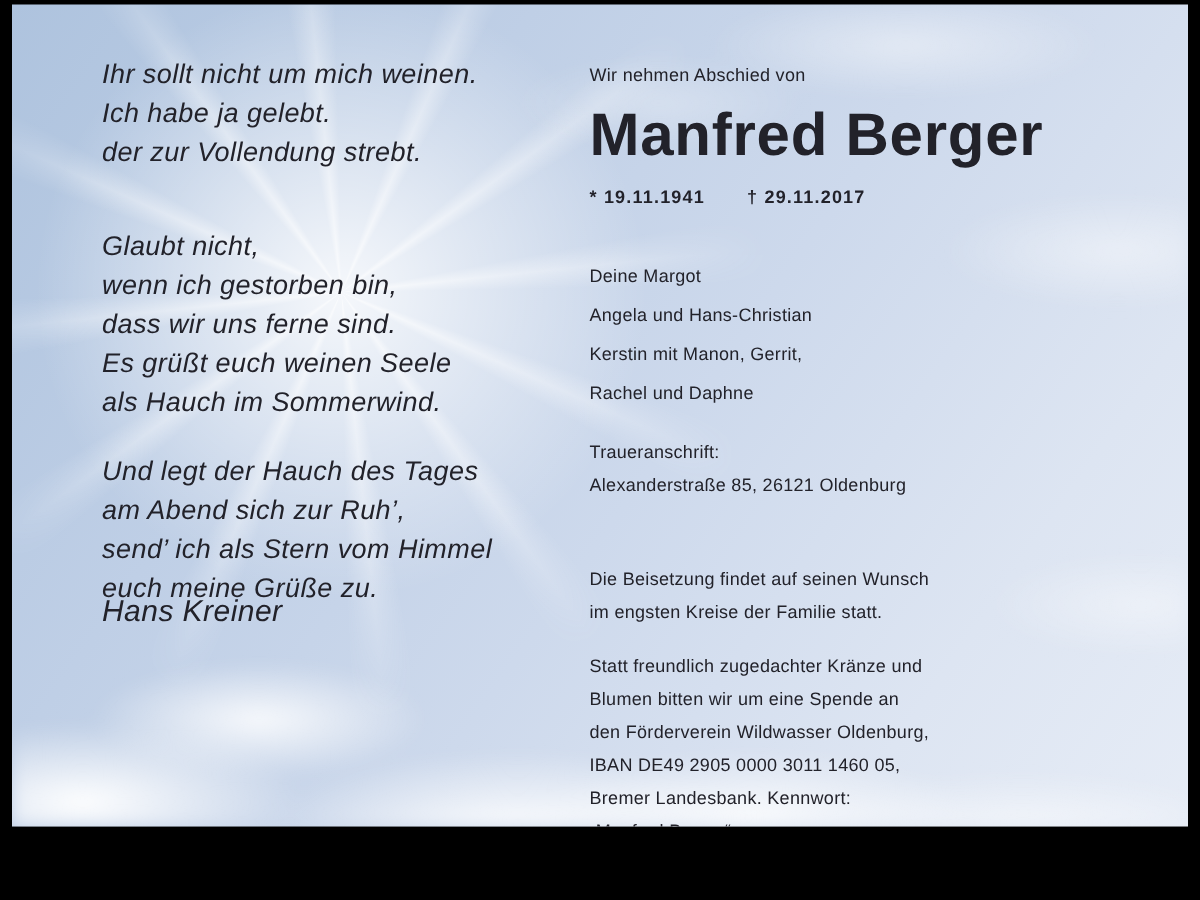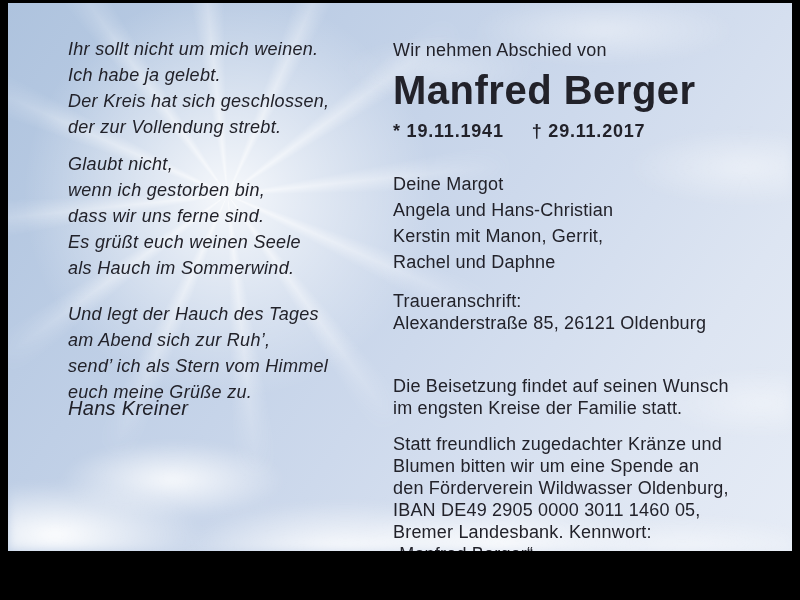--- a/index.html
+++ b/index.html
@@ -44,21 +44,21 @@
   
   .stanza{position:absolute;left:60px;margin:0;font-style:italic;
     font-size:18px;line-height:26px;letter-spacing:.3px;}
   .stanza1{top:33px;}
   .stanza2{top:148px;}
   .stanza3{top:298px;}
   .poem-author{position:absolute;left:60px;top:395px;margin:0;font-style:italic;
     font-size:20px;line-height:20px;letter-spacing:.3px;}
 
   
-  .ablock{position:absolute;left:385px;margin:0;font-size:18px;line-height:22px;letter-spacing:.2px;}
+  .ablock{position:absolute;left:385px;margin:0;font-size:12px;line-height:22px;letter-spacing:.2px;}
   .intro{top:35px;line-height:24px;}
   .name{top:66px;font-size:40px;line-height:42px;font-weight:bold;letter-spacing:.5px;white-space:nowrap;}
   .dates{top:116px;line-height:24px;font-weight:bold;letter-spacing:.8px;}
   .dates .death{margin-left:28px;}
   .mourners{top:168px;line-height:26px;}
   .address{top:287px;}
   .funeral{top:372px;}
   .donation{top:430px;}
 </style>
 </head>
@@ -69,21 +69,20 @@
 
     <div class="layer rays"></div>
     <div class="layer sun"></div>
     <div class="layer clouds"></div>
 
     <div class="content">
 
       <p class="stanza stanza1">
         <span class="pline">Ihr sollt nicht um mich weinen.</span>
         <span class="pline">Ich habe ja gelebt.</span>
-        <span class="pline">Der Kreis hat sich geschlossen,</span>
         <span class="pline">der zur Vollendung strebt.</span>
       </p>
       <p class="stanza stanza2">
         <span class="pline">Glaubt nicht,</span>
         <span class="pline">wenn ich gestorben bin,</span>
         <span class="pline">dass wir uns ferne sind.</span>
         <span class="pline">Es grüßt euch weinen Seele</span>
         <span class="pline">als Hauch im Sommerwind.</span>
       </p>
       <p class="stanza stanza3">

